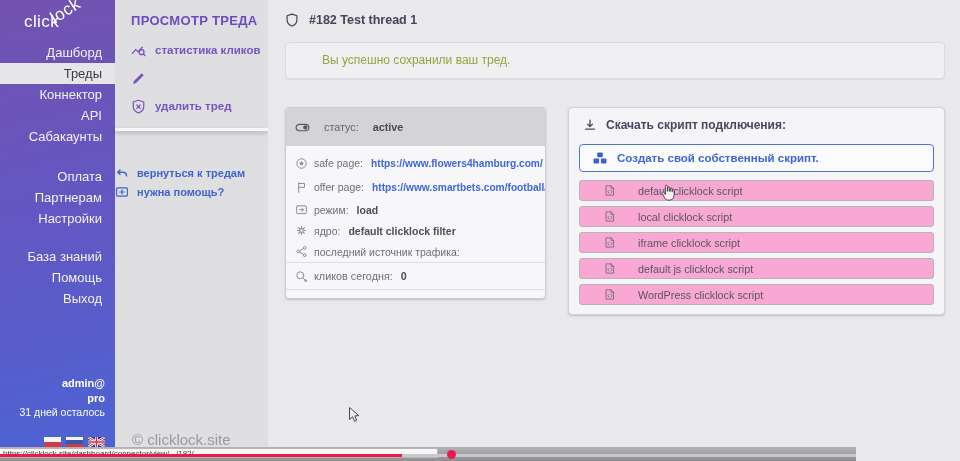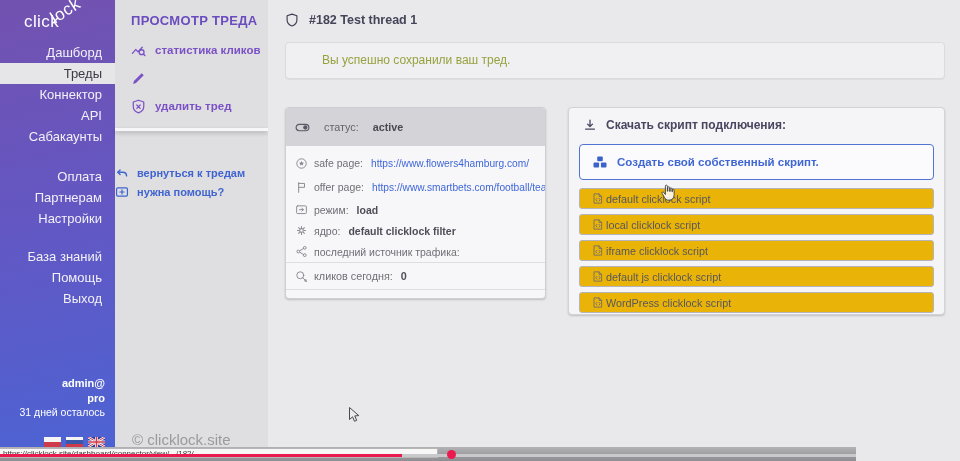--- a/index.html
+++ b/index.html
@@ -57,37 +57,37 @@
                  background:#f7f6f8; border:1px solid #cfced3; border-radius:4px;
                  overflow:hidden; box-shadow:0 1px 2px rgba(0,0,0,.18); }
   .sc-header { height:38px; background:#d4d3d7; display:flex; align-items:center;
                gap:14px; padding-left:9px; font-size:10.8px; color:#636369; }
   .sc-header .hval { color:#4a4a52; font-weight:bold; }
   .sc-body { padding-top:5px; }
   .srow { display:flex; align-items:center; gap:6px; padding-left:9px; height:21px;
           font-size:10.5px; color:#6f6f77; white-space:nowrap; overflow:hidden; }
   .srow.tall { height:24px; }
   .rvalue { color:#4e4e58; font-weight:bold; margin-left:2px; }
-  .rlink { color:#3f67d9; font-weight:400; margin-left:2px; text-decoration:none;
+  .rlink { color:#3f67d9; font-weight:700; margin-left:2px; text-decoration:none;
            font-size:10.2px; cursor:pointer; }
   .sc-counter { height:27px; border-top:1px solid #dedde1; display:flex; align-items:center;
                 gap:6px; padding-left:9px; font-size:10.8px; color:#6f6f77; }
   .ric { flex:0 0 auto; color:#8b8b93; }
 
   
   .scripts-card { position:absolute; left:300px; top:107px; width:377px; height:208px;
                   background:#f5f4f6; border:1px solid #d3d2d6; border-radius:4px;
                   box-shadow:0 1px 2px rgba(0,0,0,.18); padding:8px 10px 0 10px; }
   .sc2-header { display:flex; align-items:center; gap:9px; height:18px; margin:0 0 10px 4px;
                 font-size:12px; font-weight:bold; color:#4b4660; }
-  .primary-btn { height:36px; border:1.5px solid #4f74d4; border-radius:4px; background:#fbfbfd;
+  .primary-btn { height:28px; border:1.5px solid #4f74d4; border-radius:4px; background:#fbfbfd;
                  display:flex; align-items:center; gap:9px; padding-left:12px;
                  color:#3f66d2; font-size:11.5px; font-weight:600; margin-bottom:8px; cursor:pointer; width:100%; }
-  .gray-btn { height:21px; border:1px solid #b5b4ba; border-radius:3px; background:#eab308;
-              display:flex; align-items:center; gap:2px; padding-left:12px;
+  .gray-btn { height:21px; border:1px solid #b5b4ba; border-radius:3px; background:#f9a8d4;
+              display:flex; align-items:center; gap:22px; padding-left:24px;
               color:#57575e; font-size:10.8px; margin-bottom:5px; cursor:pointer; width:100%; }
 
   
   .player { position:absolute; left:0; top:447px; width:856px; height:14px;
             background:linear-gradient(#b2b2b5,#8e8e92);padding-left:8px; }
   .url-tip { position:absolute; left:0; top:1px; width:438px; height:10px; background:#f7f7f7;
              border:1px solid #b6b6b6; border-left:none; display:flex; align-items:center;
              padding-left:3px; font-size:8px; color:#3a3a3a; filter:blur(.45px);
              white-space:nowrap; overflow:hidden; }
   .track { position:absolute; left:0; top:7px; height:3px; width:100%; background:#c9c9cc; cursor:pointer; }

